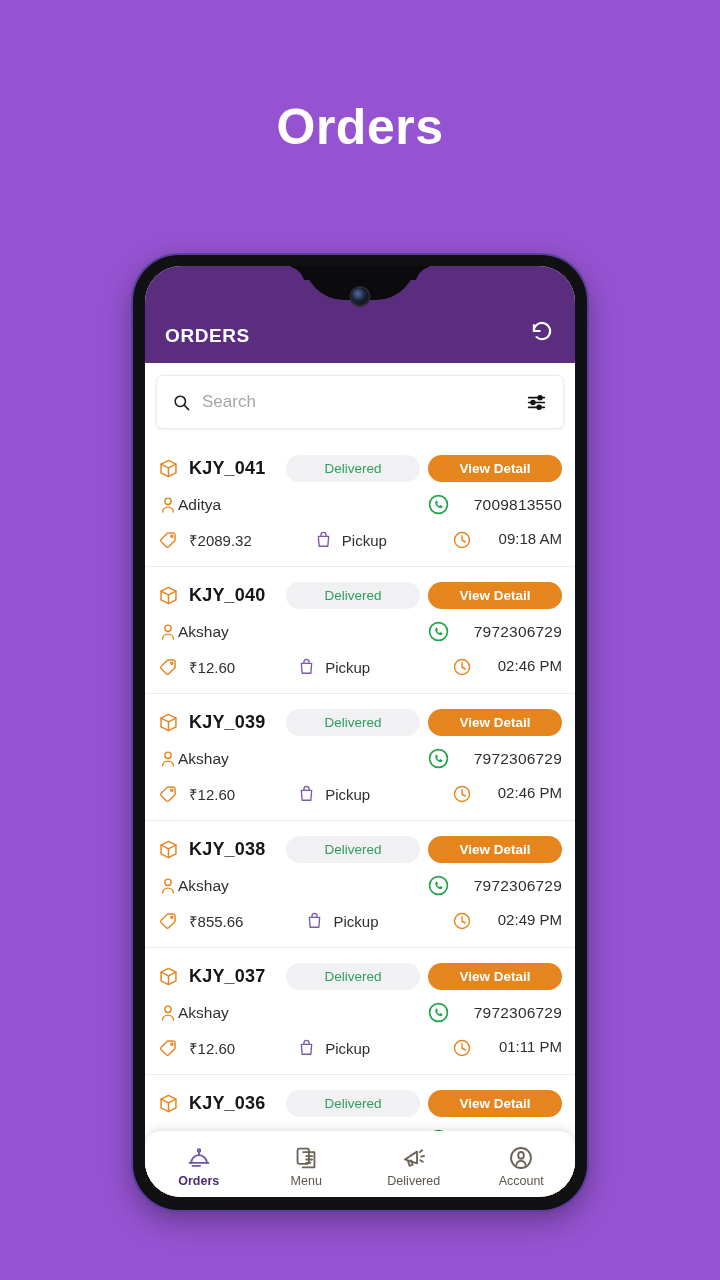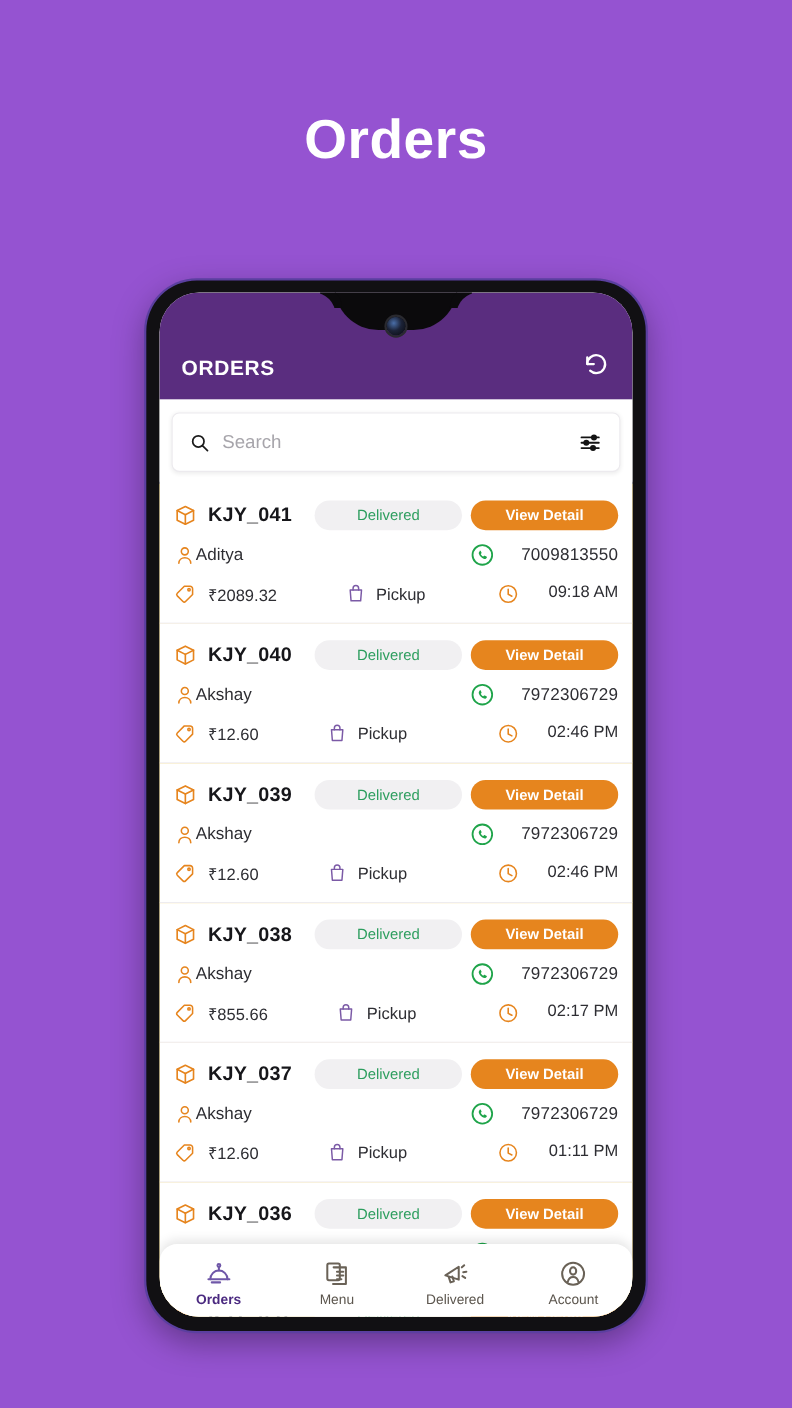--- a/index.html
+++ b/index.html
@@ -459,21 +459,21 @@
               </span>
               <span class="mode-txt">Pickup</span>
             </span>
             <span class="time-block">
               <span class="ico">
                 <svg width="20" height="20" viewBox="0 0 24 24" fill="none" stroke="#e6851e" stroke-width="1.7" stroke-linecap="round" stroke-linejoin="round">
                   <circle cx="12" cy="12" r="9"></circle>
                   <polyline points="12,6.8 12,12.3 16,14.4"></polyline>
                 </svg>
               </span>
-              <span class="time-txt">02:17 PM</span>
+              <span class="time-txt">02:49 PM</span>
             </span>
           </div>
         </div>
         <div class="order-card">
           <div class="row row-top">
             <span class="ico">
               <svg width="21" height="21" viewBox="0 0 24 24" fill="none" stroke="#e6851e" stroke-width="1.7" stroke-linecap="round" stroke-linejoin="round">
                 <path d="M12 2.8 3.5 7v10L12 21.2 20.5 17V7z"></path>
                 <path d="M3.5 7 12 11.3 20.5 7"></path>
                 <path d="M12 11.3V21.2"></path>

